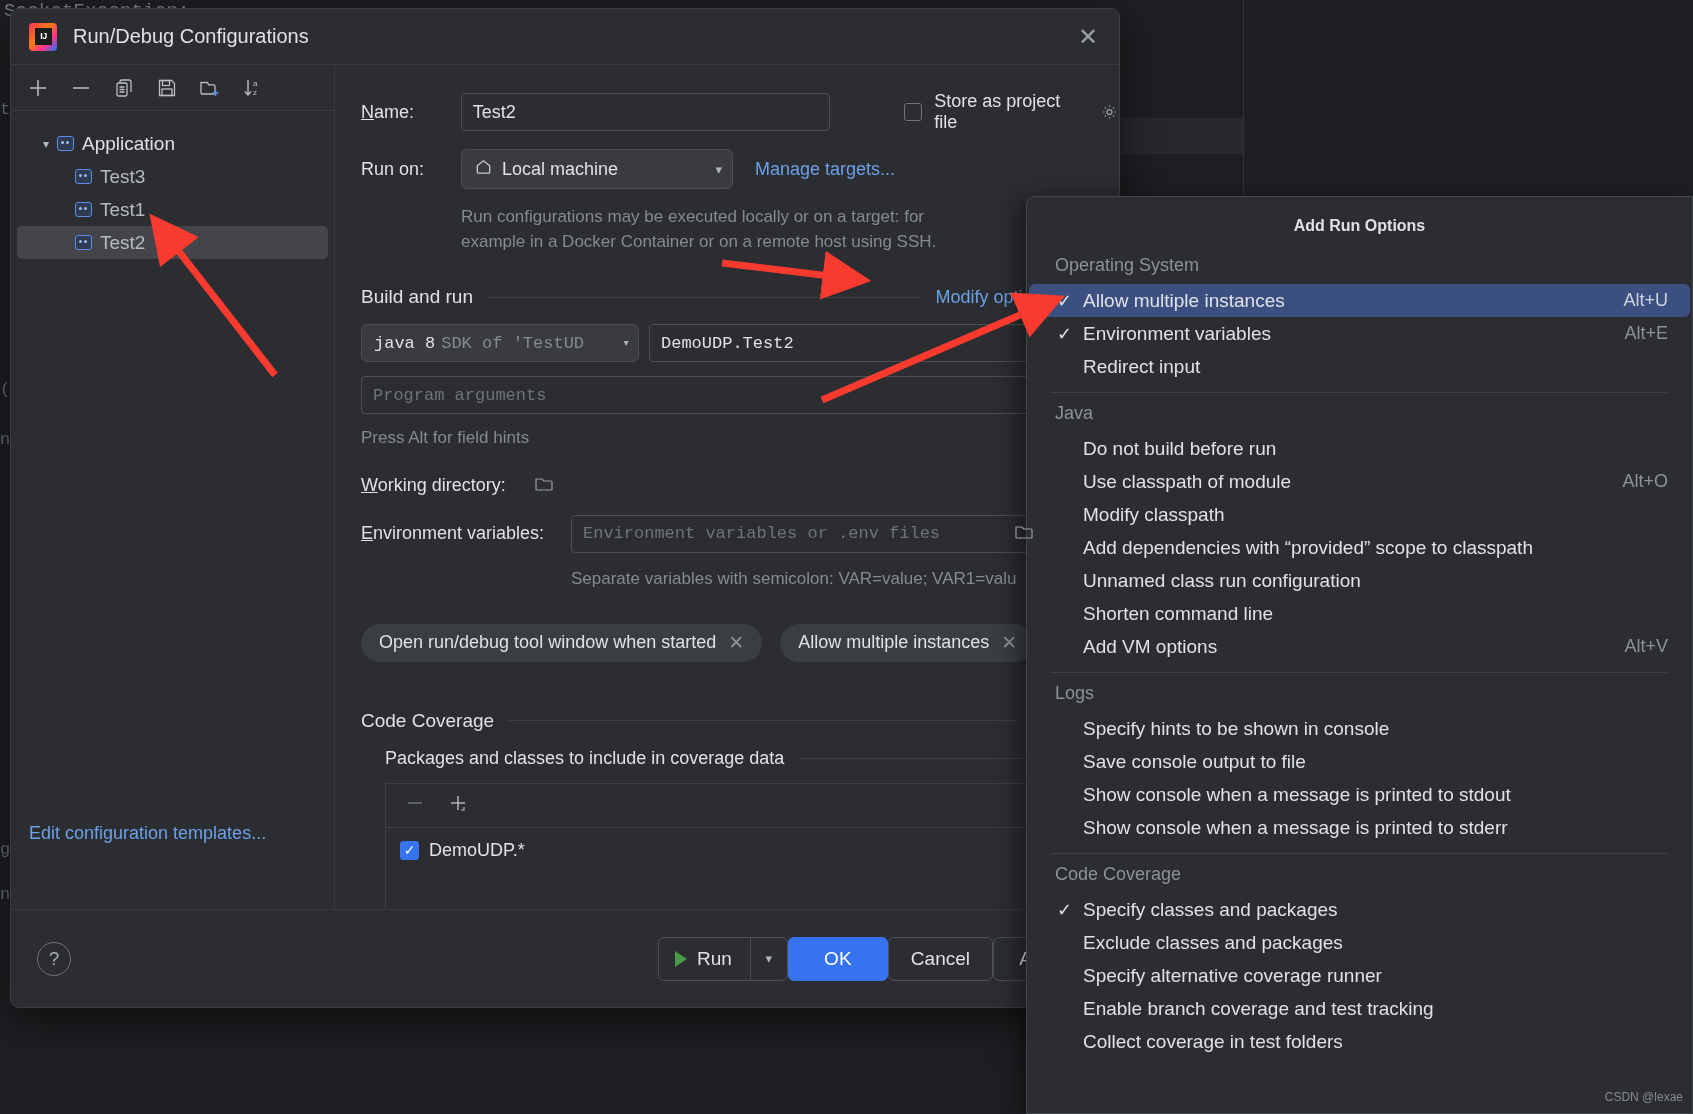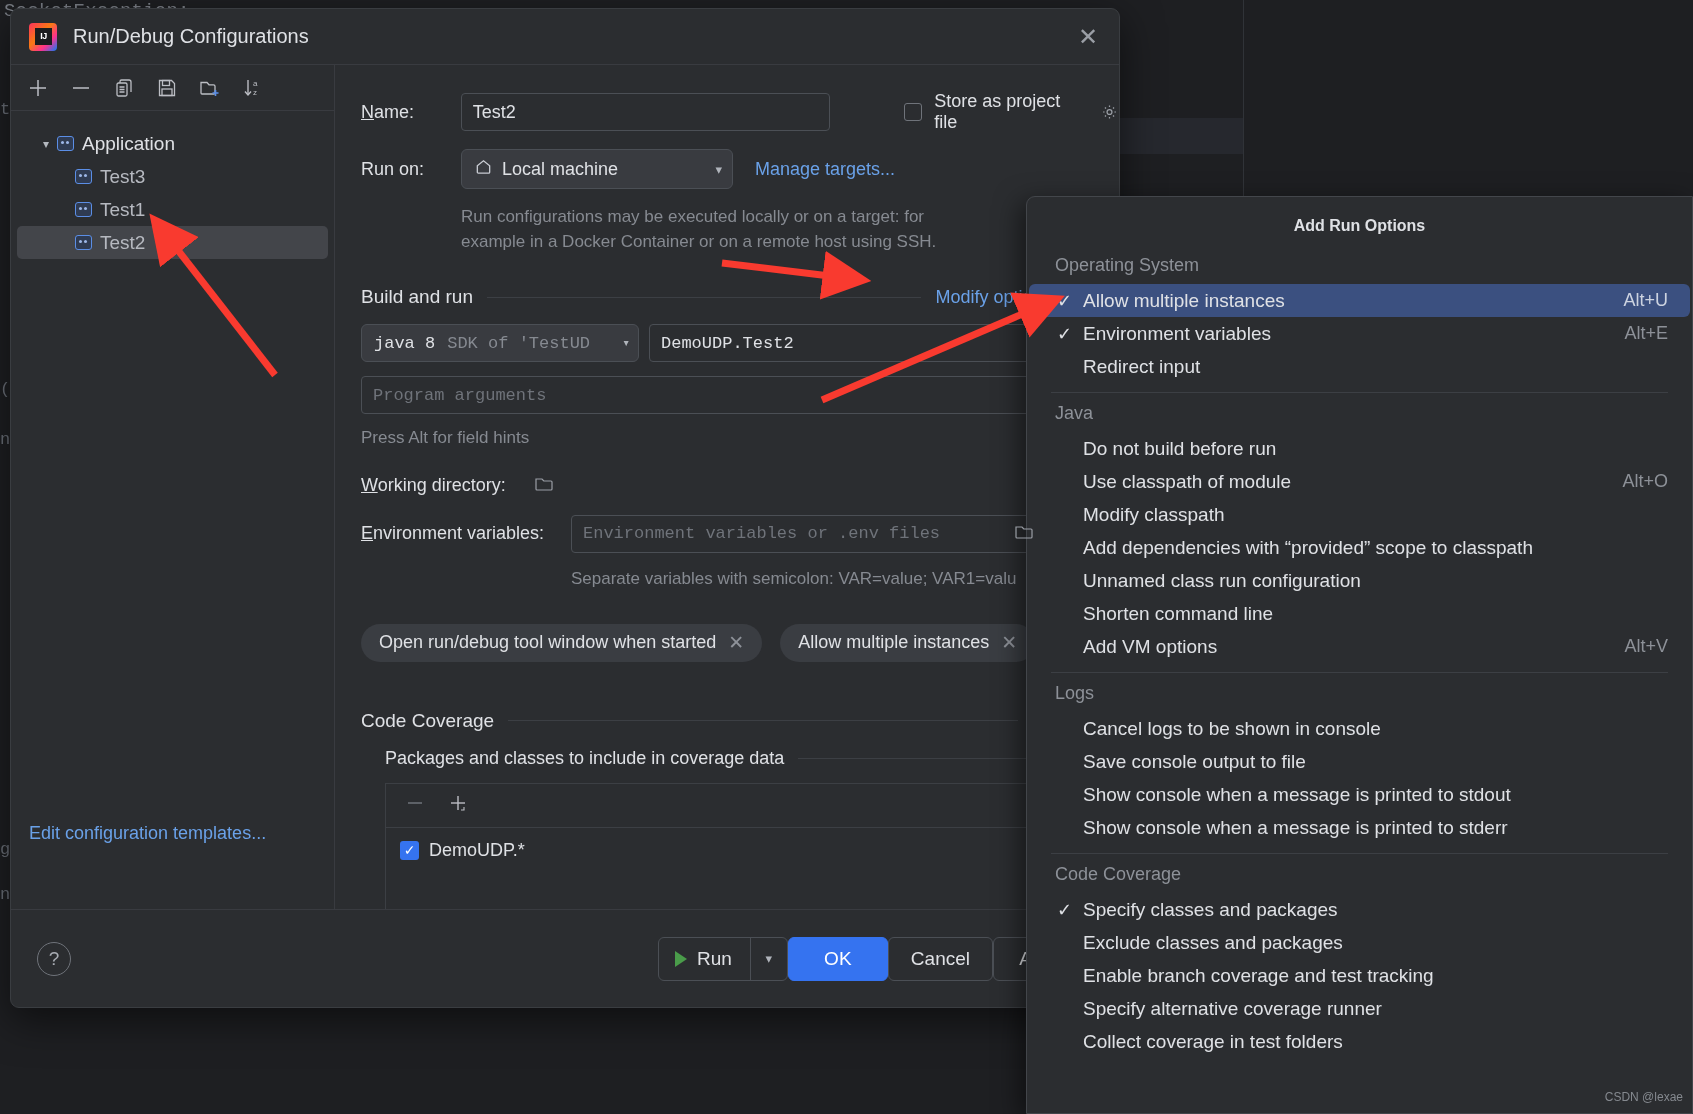--- a/index.html
+++ b/index.html
@@ -145,21 +145,21 @@
     width: 19px; height: 19px; color: #9a9ea5; font-size: 17px;
     display:inline-flex; align-items:center; justify-content:center;
   }
 
   .section-hdr { display: flex; align-items: center; margin: 18px 0 16px 0; }
   .section-hdr .title { font-size: 19px; color: #dfe1e5; white-space: nowrap; }
   .section-hdr .rule { flex: 1; height: 1px; background: #3c3f44; margin: 0 14px; }
 
   .sdk-combo {
     height: 38px; background: #393b40; border: 1px solid #4b4f55; border-radius: 6px;
-    display: flex; align-items: center; padding: 0 8px 0 12px; gap: 12px;
+    display: flex; align-items: center; padding: 0 8px 0 12px; gap: 6px;
     font-family: "Liberation Mono", monospace; font-size: 17px;
     color: #dfe1e5; width: 278px; cursor: pointer; overflow:hidden;
   }
   .sdk-combo .dim { color: #868a91; }
 
   .chip {
     height: 38px; border-radius: 19px; background: #3a3d42;
     display: inline-flex; align-items: center; gap: 12px;
     padding: 0 18px; color: #dfe1e5; font-size: 18px; cursor: pointer;
   }
@@ -564,21 +564,21 @@
       <span class="chk"></span>
       <span class="txt">Add VM options</span>
       <span class="sc">Alt+V</span>
     </div>
 
     <div class="mi-sep"></div>
 
     <div class="grp-label">Logs</div>
     <div class="mi">
       <span class="chk"></span>
-      <span class="txt">Cancel logs to be shown in console</span>
+      <span class="txt">Specify hints to be shown in console</span>
     </div>
     <div class="mi">
       <span class="chk"></span>
       <span class="txt">Save console output to file</span>
     </div>
     <div class="mi">
       <span class="chk"></span>
       <span class="txt">Show console when a message is printed to stdout</span>
     </div>
     <div class="mi">
@@ -592,25 +592,25 @@
     <div class="mi">
       <span class="chk">✓</span>
       <span class="txt">Specify classes and packages</span>
     </div>
     <div class="mi">
       <span class="chk"></span>
       <span class="txt">Exclude classes and packages</span>
     </div>
     <div class="mi">
       <span class="chk"></span>
+      <span class="txt">Specify alternative coverage runner</span>
+    </div>
+    <div class="mi">
+      <span class="chk"></span>
       <span class="txt">Enable branch coverage and test tracking</span>
-    </div>
-    <div class="mi">
-      <span class="chk"></span>
-      <span class="txt">Specify alternative coverage runner</span>
     </div>
     <div class="mi">
       <span class="chk"></span>
       <span class="txt">Collect coverage in test folders</span>
     </div>
   </div>
 
   <svg class="arrow-svg" width="1693" height="1114">
     <defs>
       <marker id="ah" markerWidth="7" markerHeight="7" refX="2.2" refY="3.5" orient="auto">

